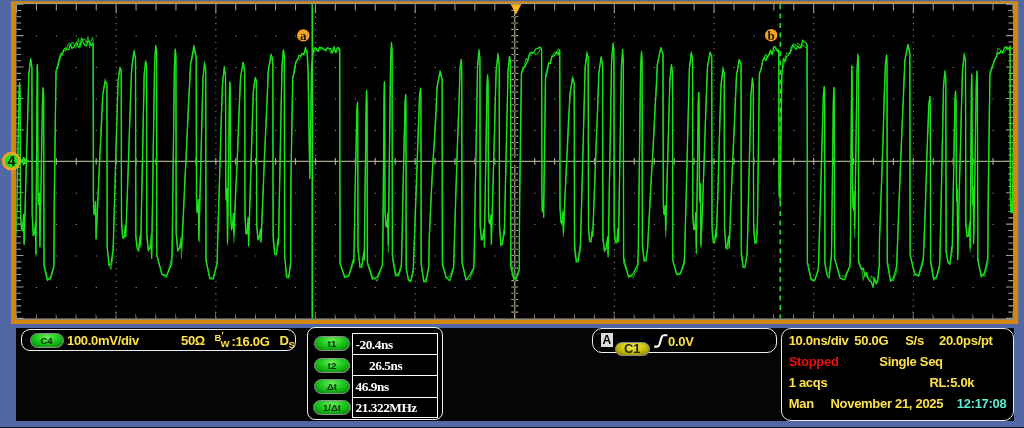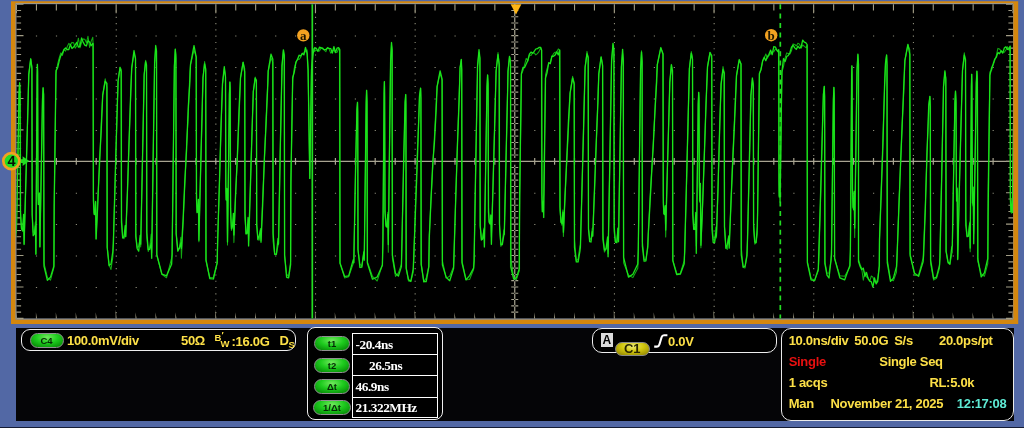--- a/index.html
+++ b/index.html
@@ -69,21 +69,21 @@
 <div class="box" style="left:592px;top:327.5px;width:183px;height:23px;border-radius:10px"></div>
 <div style="position:absolute;left:600.5px;top:333px;width:12.5px;height:14px;background:#dcdcdc;color:#000;font-size:12px;text-align:center;line-height:14px">A</div>
 <div class="gbtn" style="left:615px;top:342px;width:32.5px;height:12.4px;font-size:13px;line-height:12.4px;background:radial-gradient(ellipse 62% 80% at 50% 26%,#eeec75,#d2c70f 54%,#a09403 100%);color:#2a2600;border-color:#888">C1</div>
 <svg width="18" height="18" viewBox="0 0 18 18" style="position:absolute;left:651.5px;top:331.8px">
       <path d="M2.2 14.6h2.8q1.8 0 2.4-2.1l2.2-7.2q0.6-2.1 2.4-2.1h3.4" fill="none" stroke="#fff" stroke-width="2.1"></path>
     </svg>
 <div class="t" style="left:668px;top:333.5px">0.0V</div>
 
 <div class="box" style="left:781px;top:327.5px;width:231px;height:91.5px;border-radius:10px;border-color:#e9e9e9"></div>
 <div class="t" style="left:788.7px;top:332.8px">10.0ns/div</div>
-<div class="t" style="left:854.3px;top:332.8px">50.0G<span style="margin-left:6px">S/s</span></div>
+<div class="t" style="left:854.3px;top:332.8px">50.0G<span style="margin-left:17px">S/s</span></div>
 <div class="t" style="right:31.4px;top:332.8px">20.0ps/pt</div>
-<div class="t" style="left:788.7px;top:353.9px;color:#e81010">Single</div>
+<div class="t" style="left:788.7px;top:353.9px;color:#e81010">Stopped</div>
 <div class="t" style="left:879.3px;top:353.9px">Single Seq</div>
 <div class="t" style="left:788.7px;top:375px">1 acqs</div>
 <div class="t" style="left:929.4px;top:375px">RL:5.0k</div>
 <div class="t" style="left:788.7px;top:396.1px">Man</div>
 <div class="t" style="left:830.5px;top:396.1px">November 21, 2025</div>
 <div class="t" style="left:956.8px;top:396.1px;color:#5eead4">12:17:08</div>
 </div>
 </body></html>

